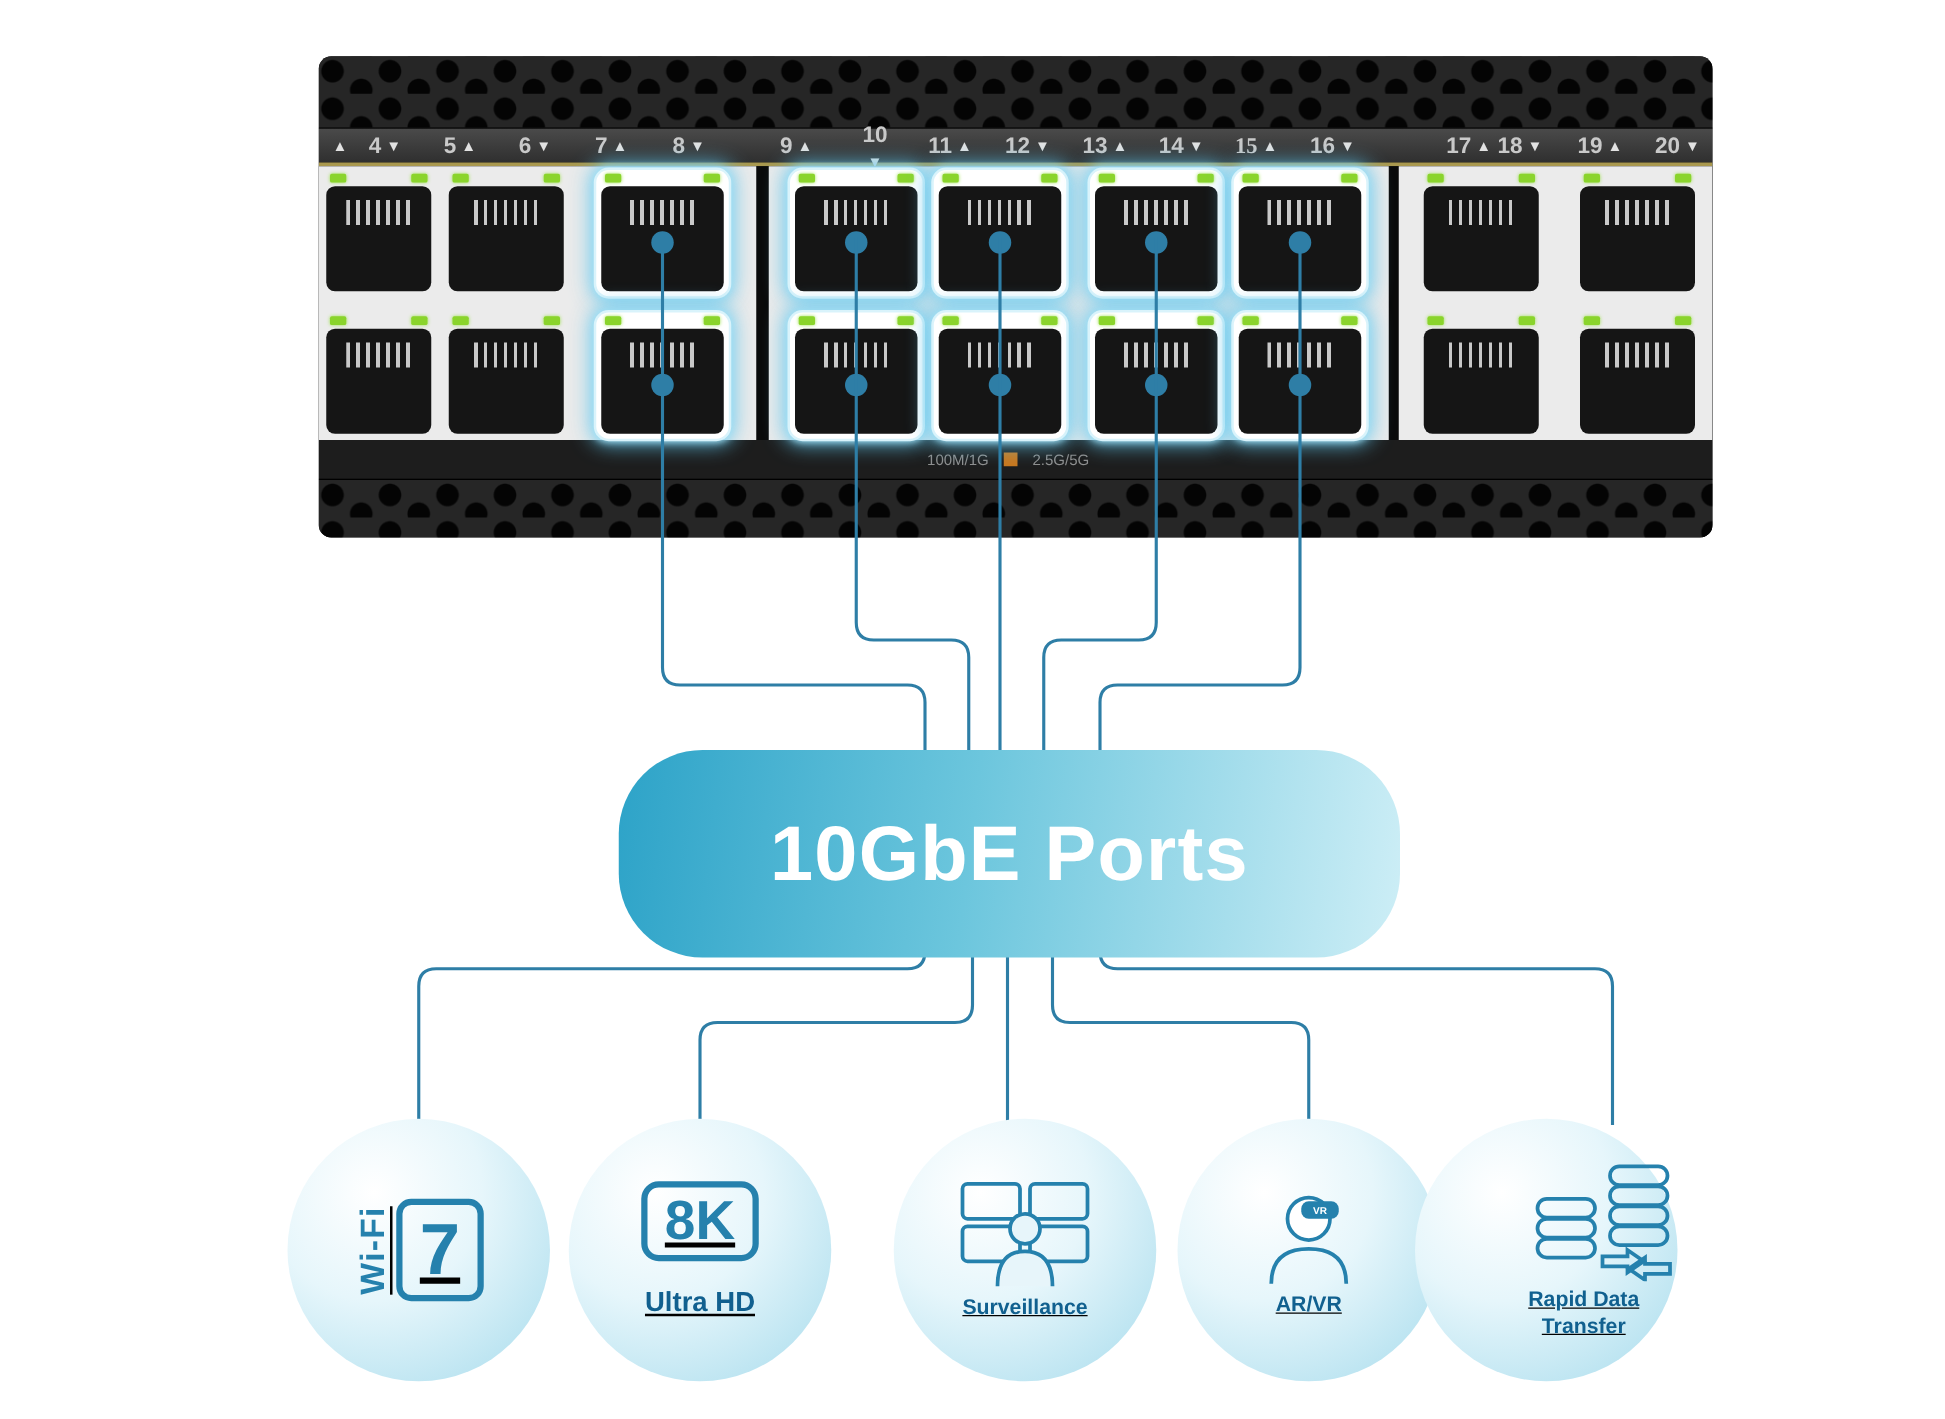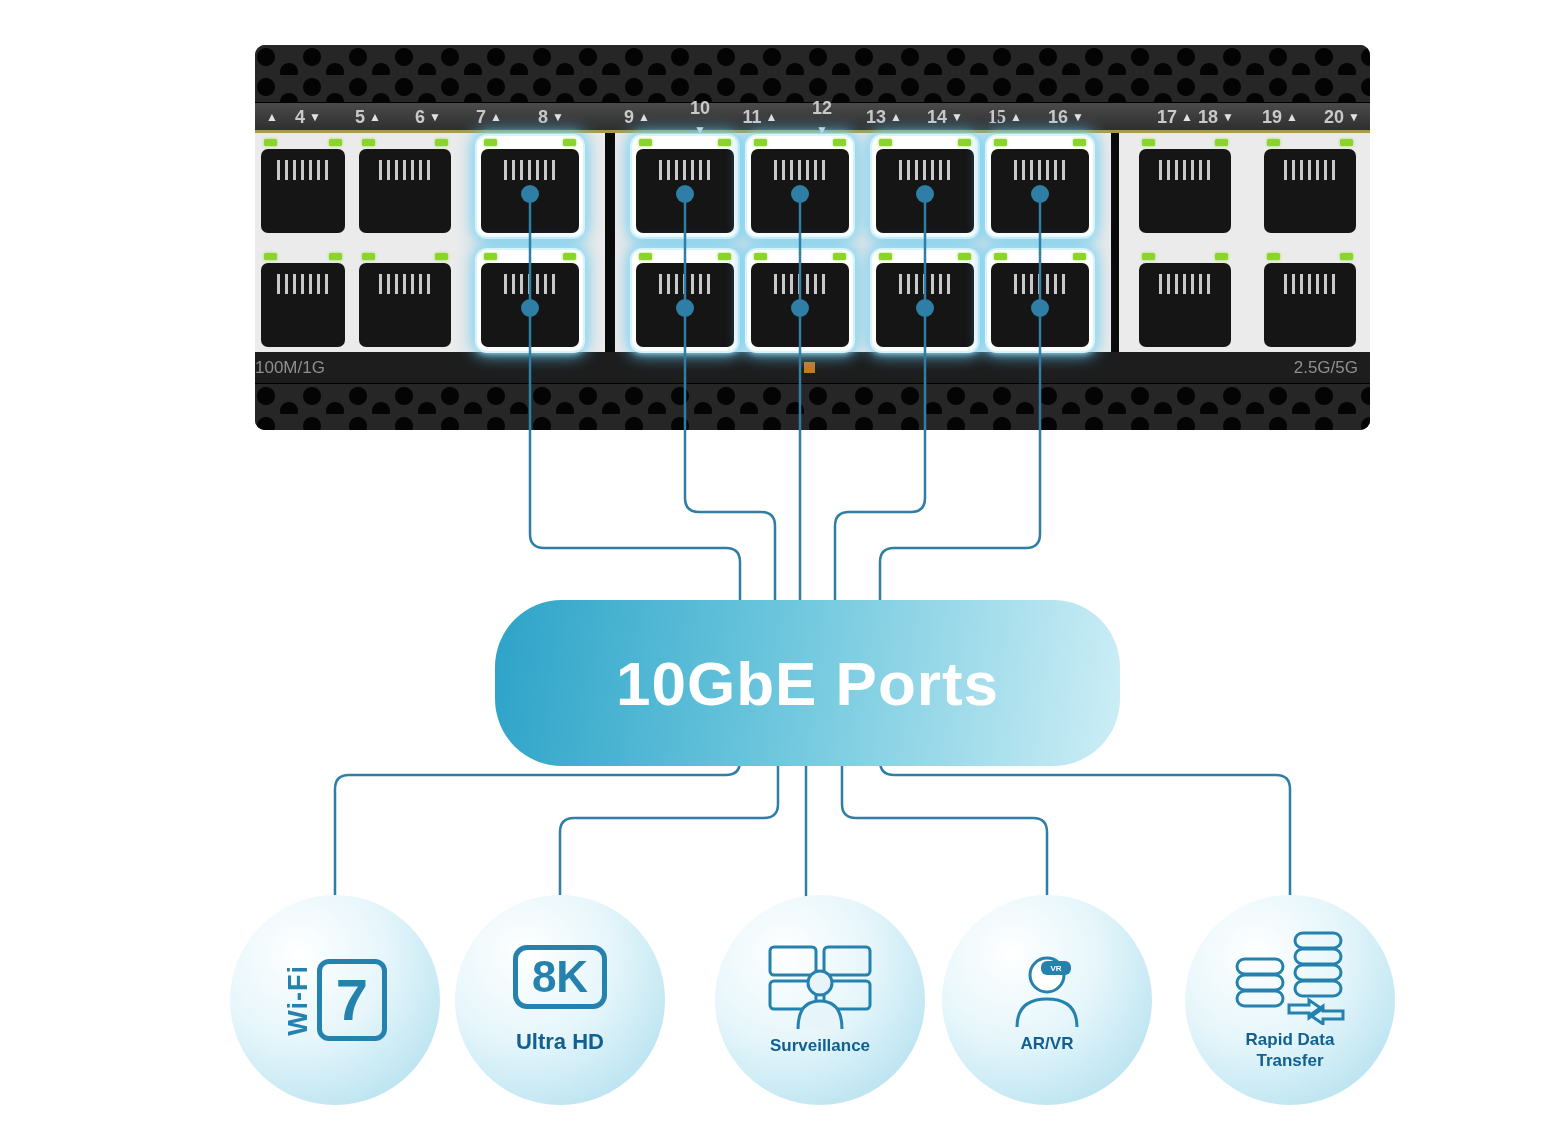--- a/index.html
+++ b/index.html
@@ -67,23 +67,23 @@
     width: 52px; height: 20px;
     background: repeating-linear-gradient(90deg, #c9c9c9 0 3px, transparent 3px 8px);
   }
   .dot {
     position: absolute; left: 50%; top: 54%; transform: translate(-50%, -50%);
     width: 18px; height: 18px; border-radius: 50%;
     background: var(--line, #2b7ea8);
   }
   .legendstrip {
     height: 31px; background: #1d1d1d;
-    display: flex; align-items: center; justify-content: space-between;
+    display: flex; align-items: center; justify-content: center;
     gap: 12px; padding-right: 12px;
-    color: #8f8f8f; font-size: 17px;
+    color: #8f8f8f; font-size: 12px;
   }
   .swatch { width: 11px; height: 11px; background: var(--swatch, #c8781e); display: inline-block; }
 
   
   .wires { position: absolute; left: 0; top: 0; z-index: 2; pointer-events: none; }
   .wires path { fill: none; stroke: var(--line, #2e7ea6); stroke-width: 2.5; }
 
   
   .pill {
     position: absolute; left: 495px; top: 600px;
@@ -93,24 +93,24 @@
     z-index: 3;
   }
   .pill-label { color: #fff; font-size: 62px; font-weight: 700; letter-spacing: 1px; }
 
   
   .uc {
     position: absolute; top: 895px; width: 210px; height: 210px;
     border-radius: 50%;
     background: radial-gradient(circle at 33% 28%, #ffffff 0%, #e6f6fb 42%, #a6dbec 100%);
     display: flex; flex-direction: column; align-items: center; justify-content: center;
-    gap: 4px; z-index: 3;
+    gap: 4px; z-index: 3; text-decoration: underline;
   }
   .uc1 { left: 230px; } .uc2 { left: 455px; } .uc3 { left: 715px; align-items: center; }
-  .uc4 { left: 942px; } .uc5 { left: 1185px; }
+  .uc4 { left: 942px; } .uc5 { left: 1132px; align-items: flex-end; }
   .uc-label {
     font-size: 17px; font-weight: 700; color: var(--label, #11608f);
     text-align: center; line-height: 1.25; max-width: 150px;
   }
 
   .wifi { display: flex; align-items: center; }
   .wifi-vert {
     writing-mode: vertical-rl; transform: rotate(180deg);
     font-size: 27px; font-weight: 700; color: var(--icon, #2581ad);
     letter-spacing: 1px; margin-right: 3px;
@@ -162,21 +162,21 @@
         <i>▲</i>
       </span>
       <span class="pnum" style="left: 445px; flex-direction: column;">
         <b>10</b>
         <i>▼</i>
       </span>
       <span class="pnum" style="left: 505px;">
         <b>11</b>
         <i>▲</i>
       </span>
-      <span class="pnum" style="left: 567px; flex-direction: column;">
+      <span class="pnum" style="left: 567px;">
         <b>12</b>
         <i>▼</i>
       </span>
       <span class="pnum" style="left: 629px;">
         <b>13</b>
         <i>▲</i>
       </span>
       <span class="pnum" style="left: 690px;">
         <b>14</b>
         <i>▼</i>

